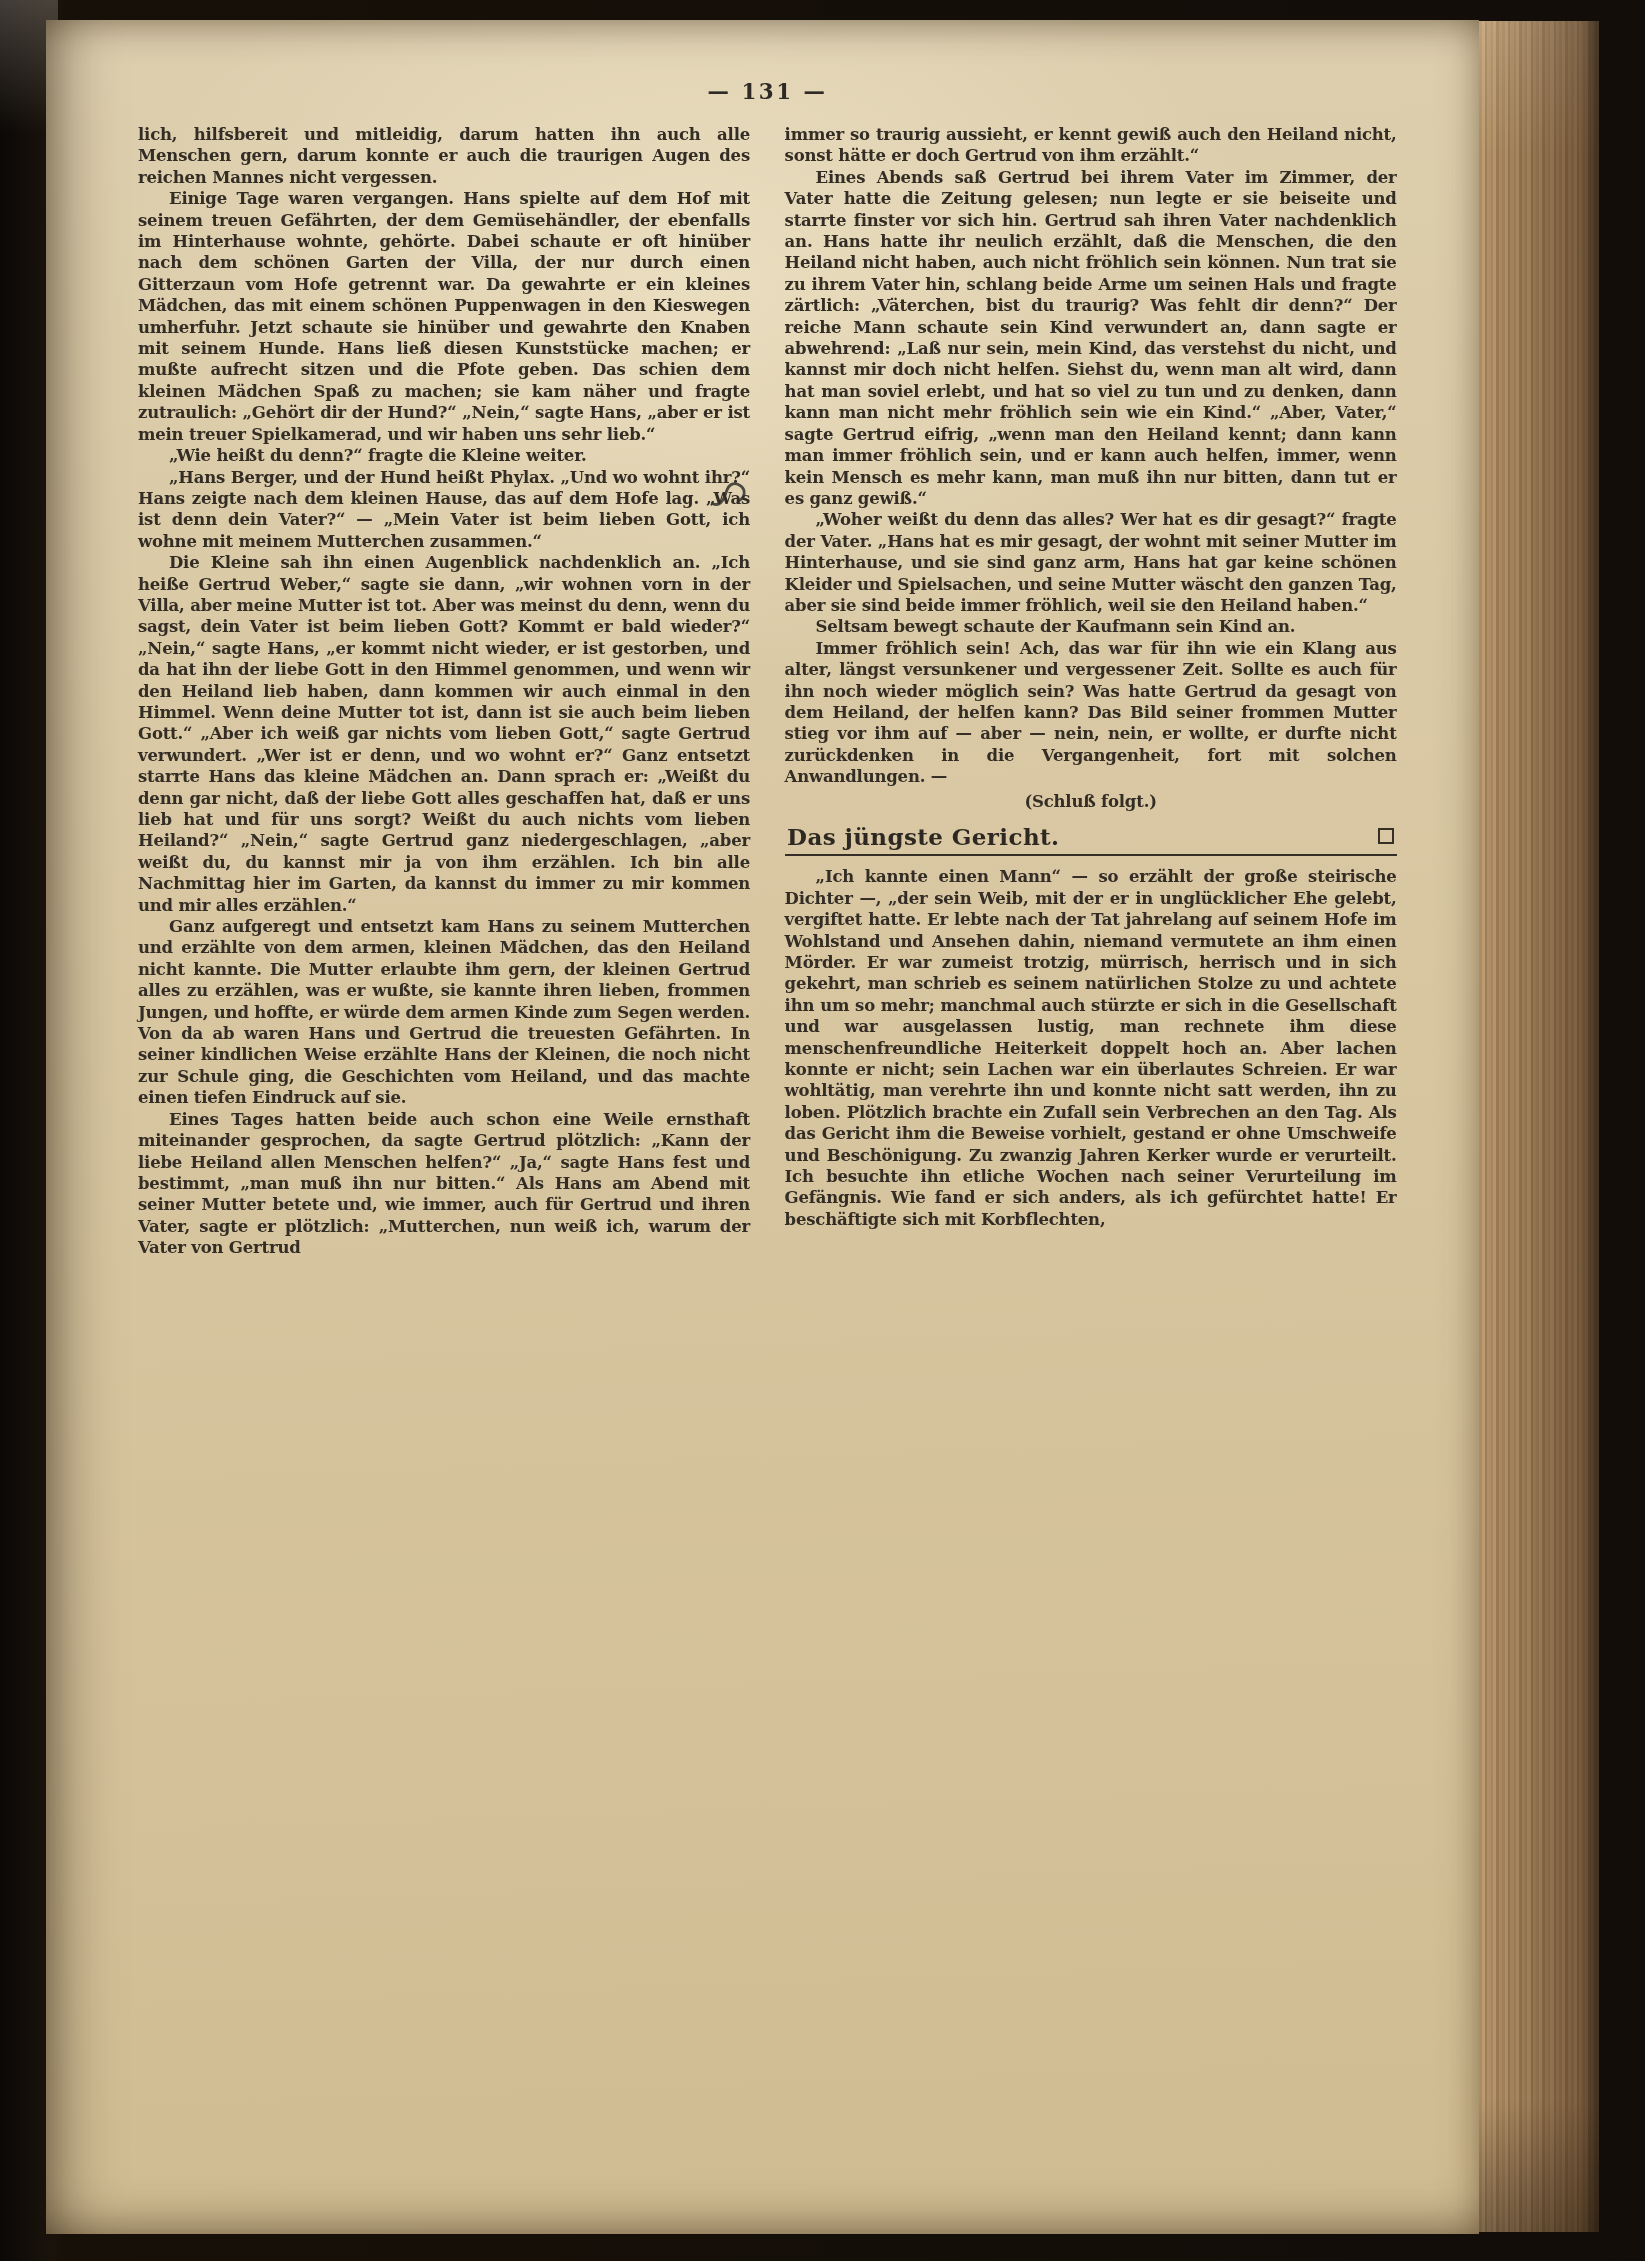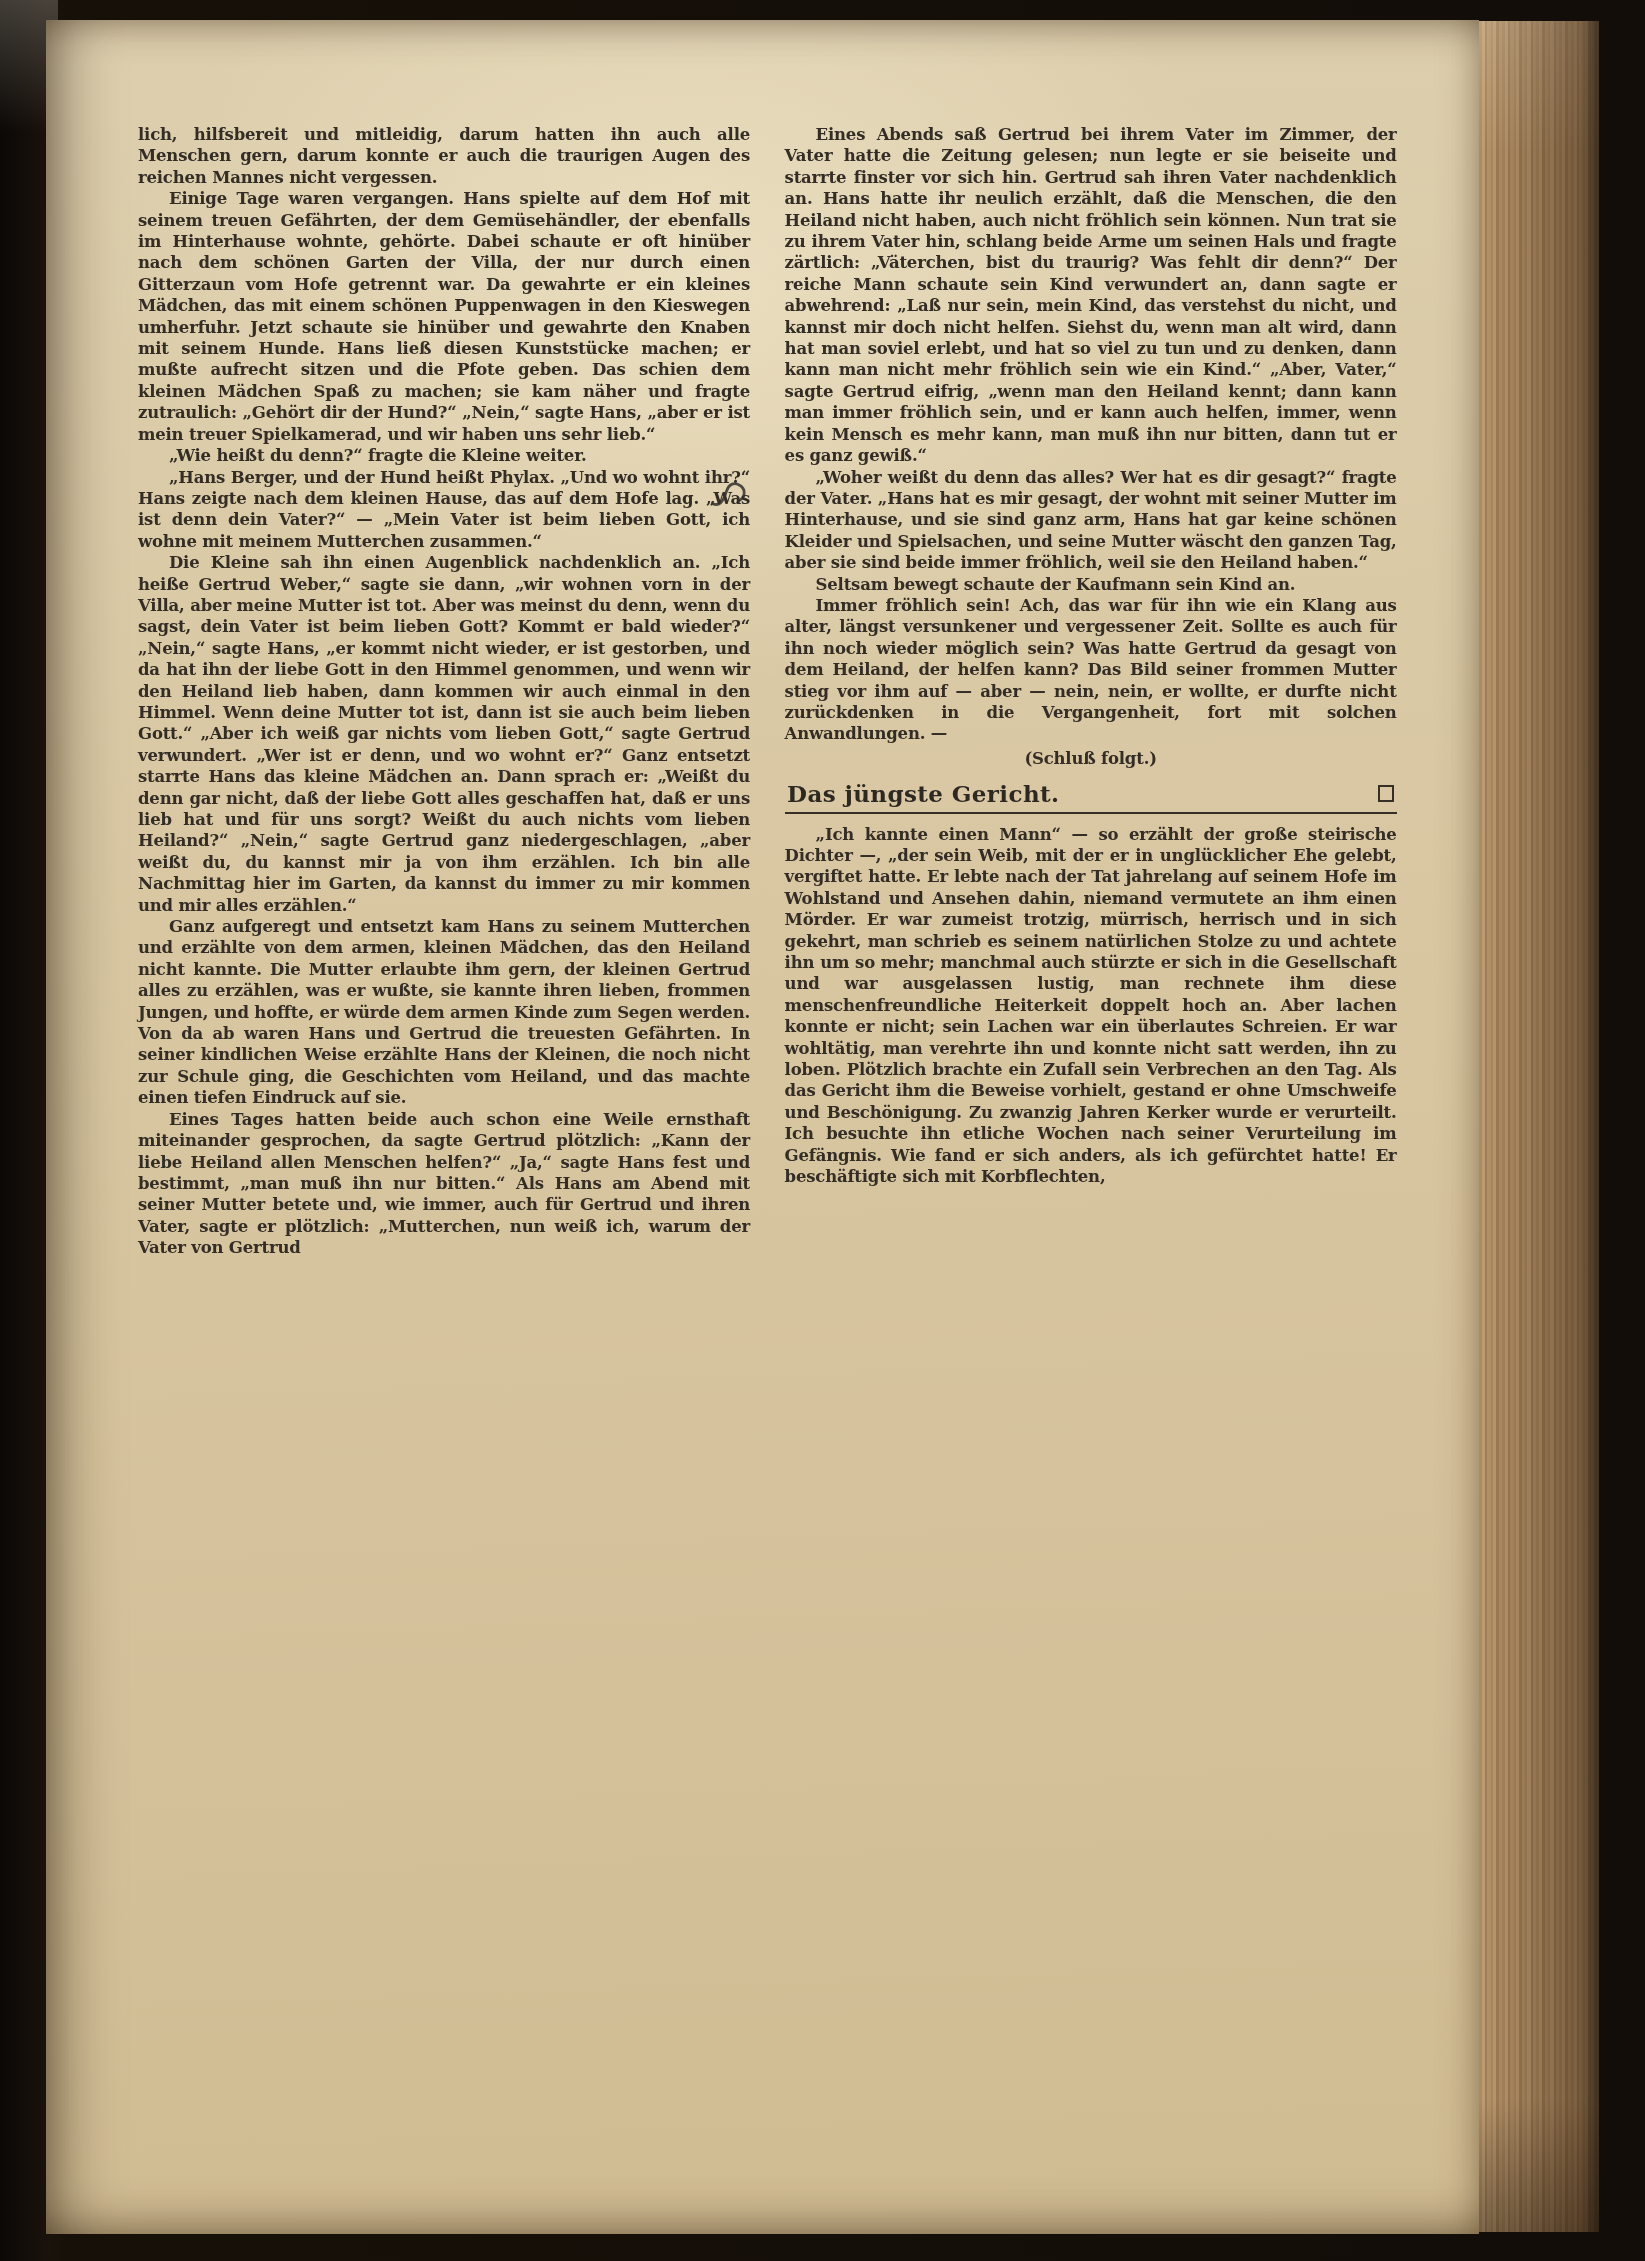--- a/index.html
+++ b/index.html
@@ -125,37 +125,39 @@
   }
 </style>
 </head>
 <body>
 
 <div class="scan">
   <div class="binding-wear"></div>
 
   <div class="paper">
 
+    <div class="page-number">—  131  —</div>
 
     <div class="text-block">
 
       <div class="col">
           <p class="para">lich, hilfsbereit und mitleidig, darum hatten ihn auch alle Menschen gern, darum konnte er auch die traurigen Augen des reichen Mannes nicht vergessen.</p>
           <p class="para indent">Einige Tage waren vergangen. Hans spielte auf dem Hof mit seinem treuen Gefährten, der dem Gemüsehändler, der ebenfalls im Hinterhause wohnte, gehörte. Dabei schaute er oft hinüber nach dem schönen Garten der Villa, der nur durch einen Gitterzaun vom Hofe getrennt war. Da gewahrte er ein kleines Mädchen, das mit einem schönen Puppenwagen in den Kieswegen umherfuhr. Jetzt schaute sie hinüber und gewahrte den Knaben mit seinem Hunde. Hans ließ diesen Kunststücke machen; er mußte aufrecht sitzen und die Pfote geben. Das schien dem kleinen Mädchen Spaß zu machen; sie kam näher und fragte zutraulich: „Gehört dir der Hund?“ „Nein,“ sagte Hans, „aber er ist mein treuer Spielkamerad, und wir haben uns sehr lieb.“</p>
           <p class="para indent">„Wie heißt du denn?“ fragte die Kleine weiter.</p>
           <p class="para indent">„Hans Berger, und der Hund heißt Phylax. „Und wo wohnt ihr?“ Hans zeigte nach dem kleinen Hause, das auf dem Hofe lag. „Was ist denn dein Vater?“ — „Mein Vater ist beim lieben Gott, ich wohne mit meinem Mutterchen zusammen.“</p>
           <p class="para indent">Die Kleine sah ihn einen Augenblick nachdenklich an. „Ich heiße Gertrud Weber,“ sagte sie dann, „wir wohnen vorn in der Villa, aber meine Mutter ist tot. Aber was meinst du denn, wenn du sagst, dein Vater ist beim lieben Gott? Kommt er bald wieder?“ „Nein,“ sagte Hans, „er kommt nicht wieder, er ist gestorben, und da hat ihn der liebe Gott in den Himmel genommen, und wenn wir den Heiland lieb haben, dann kommen wir auch einmal in den Himmel. Wenn deine Mutter tot ist, dann ist sie auch beim lieben Gott.“ „Aber ich weiß gar nichts vom lieben Gott,“ sagte Gertrud verwundert. „Wer ist er denn, und wo wohnt er?“ Ganz entsetzt starrte Hans das kleine Mädchen an. Dann sprach er: „Weißt du denn gar nicht, daß der liebe Gott alles geschaffen hat, daß er uns lieb hat und für uns sorgt? Weißt du auch nichts vom lieben Heiland?“ „Nein,“ sagte Gertrud ganz niedergeschlagen, „aber weißt du, du kannst mir ja von ihm erzählen. Ich bin alle Nachmittag hier im Garten, da kannst du immer zu mir kommen und mir alles erzählen.“</p>
           <p class="para indent">Ganz aufgeregt und entsetzt kam Hans zu seinem Mutterchen und erzählte von dem armen, kleinen Mädchen, das den Heiland nicht kannte. Die Mutter erlaubte ihm gern, der kleinen Gertrud alles zu erzählen, was er wußte, sie kannte ihren lieben, frommen Jungen, und hoffte, er würde dem armen Kinde zum Segen werden. Von da ab waren Hans und Gertrud die treuesten Gefährten. In seiner kindlichen Weise erzählte Hans der Kleinen, die noch nicht zur Schule ging, die Geschichten vom Heiland, und das machte einen tiefen Eindruck auf sie.</p>
           <p class="para indent">Eines Tages hatten beide auch schon eine Weile ernsthaft miteinander gesprochen, da sagte Gertrud plötzlich: „Kann der liebe Heiland allen Menschen helfen?“ „Ja,“ sagte Hans fest und bestimmt, „man muß ihn nur bitten.“ Als Hans am Abend mit seiner Mutter betete und, wie immer, auch für Gertrud und ihren Vater, sagte er plötzlich: „Mutterchen, nun weiß ich, warum der Vater von Gertrud</p>
         </div>
 
       <div class="divider"></div>
 
       <div class="col">
         <div>
+            <p class="para">immer so traurig aussieht, er kennt gewiß auch den Heiland nicht, sonst hätte er doch Gertrud von ihm erzählt.“</p>
             <p class="para indent">Eines Abends saß Gertrud bei ihrem Vater im Zimmer, der Vater hatte die Zeitung gelesen; nun legte er sie beiseite und starrte finster vor sich hin. Gertrud sah ihren Vater nachdenklich an. Hans hatte ihr neulich erzählt, daß die Menschen, die den Heiland nicht haben, auch nicht fröhlich sein können. Nun trat sie zu ihrem Vater hin, schlang beide Arme um seinen Hals und fragte zärtlich: „Väterchen, bist du traurig? Was fehlt dir denn?“ Der reiche Mann schaute sein Kind verwundert an, dann sagte er abwehrend: „Laß nur sein, mein Kind, das verstehst du nicht, und kannst mir doch nicht helfen. Siehst du, wenn man alt wird, dann hat man soviel erlebt, und hat so viel zu tun und zu denken, dann kann man nicht mehr fröhlich sein wie ein Kind.“ „Aber, Vater,“ sagte Gertrud eifrig, „wenn man den Heiland kennt; dann kann man immer fröhlich sein, und er kann auch helfen, immer, wenn kein Mensch es mehr kann, man muß ihn nur bitten, dann tut er es ganz gewiß.“</p>
             <p class="para indent">„Woher weißt du denn das alles? Wer hat es dir gesagt?“ fragte der Vater. „Hans hat es mir gesagt, der wohnt mit seiner Mutter im Hinterhause, und sie sind ganz arm, Hans hat gar keine schönen Kleider und Spielsachen, und seine Mutter wäscht den ganzen Tag, aber sie sind beide immer fröhlich, weil sie den Heiland haben.“</p>
             <p class="para indent">Seltsam bewegt schaute der Kaufmann sein Kind an.</p>
             <p class="para indent">Immer fröhlich sein! Ach, das war für ihn wie ein Klang aus alter, längst versunkener und vergessener Zeit. Sollte es auch für ihn noch wieder möglich sein? Was hatte Gertrud da gesagt von dem Heiland, der helfen kann? Das Bild seiner frommen Mutter stieg vor ihm auf — aber — nein, nein, er wollte, er durfte nicht zurückdenken in die Vergangenheit, fort mit solchen Anwandlungen. —</p>
           </div>
 
         <div class="closing-note">(Schluß folgt.)</div>
 
         <div class="section-heading">
           <span class="title">Das jüngste Gericht.</span>

